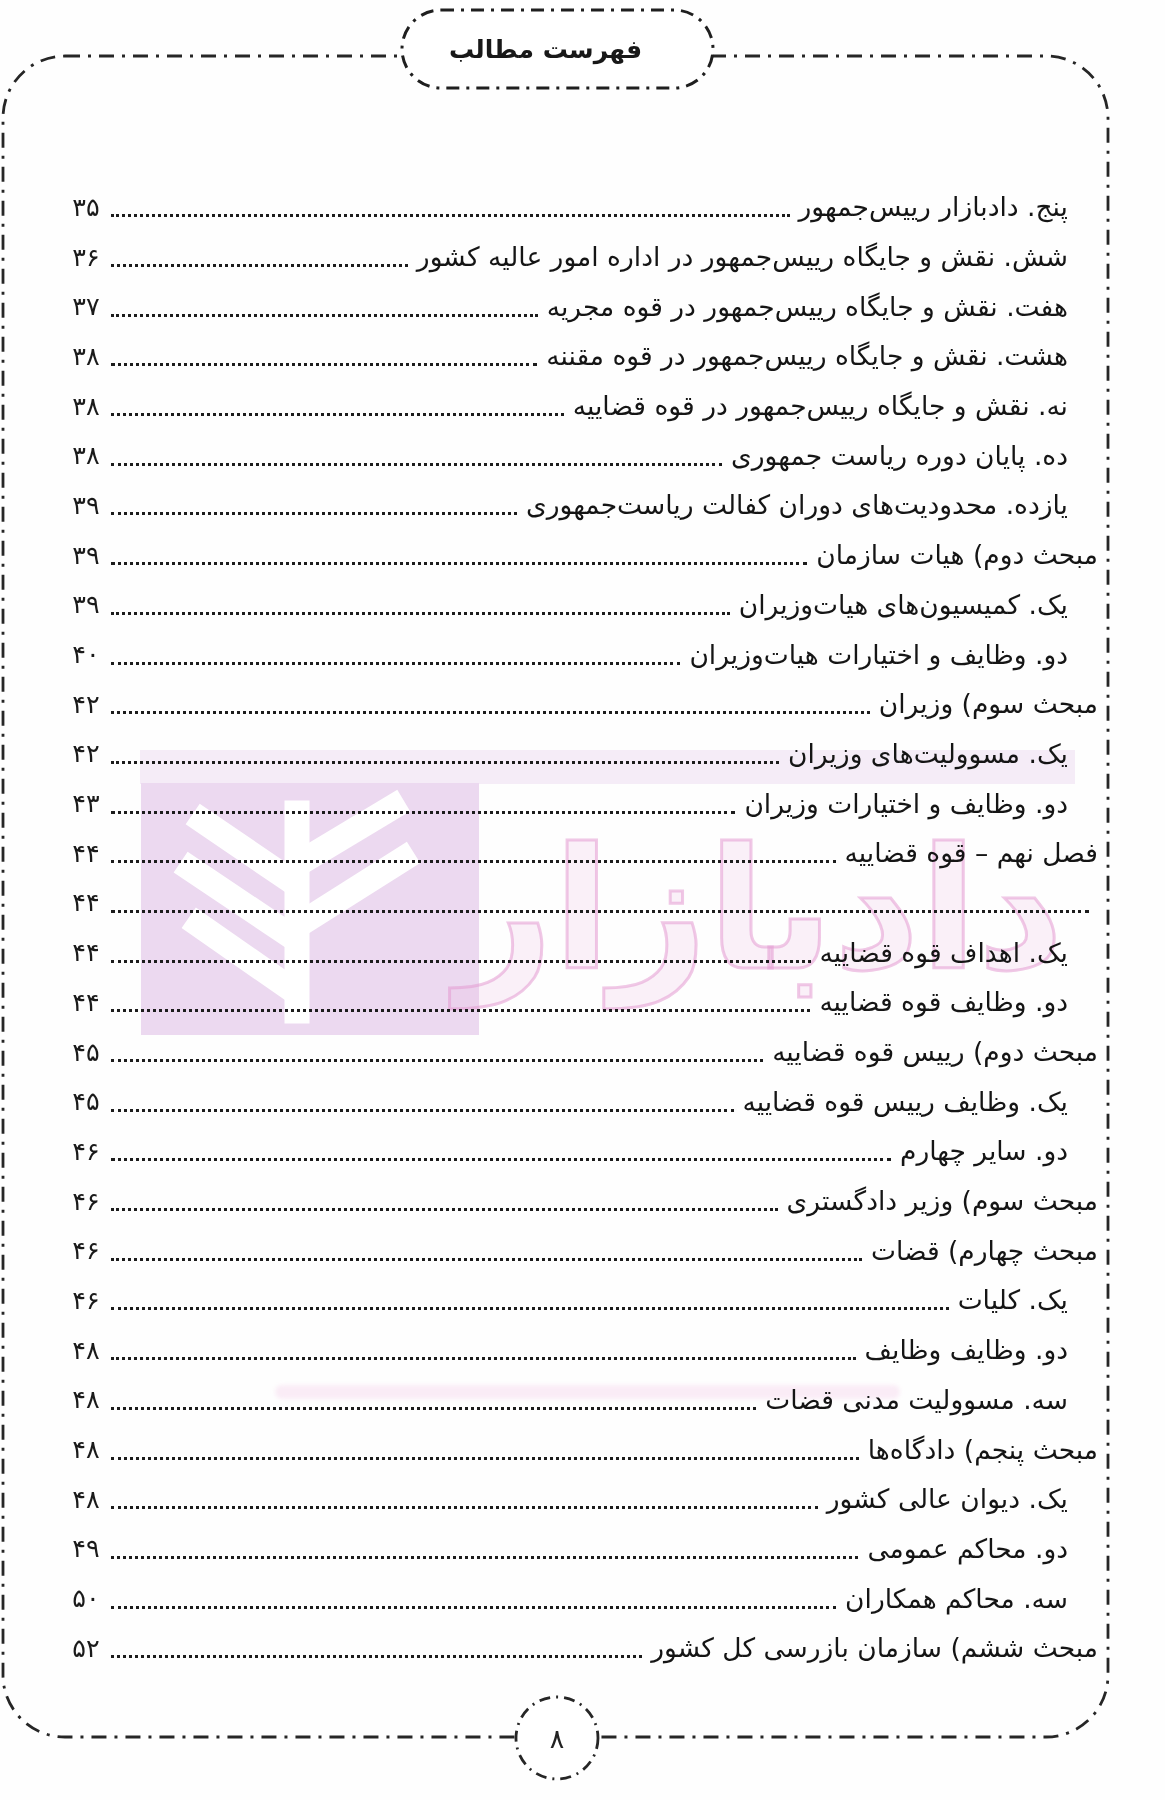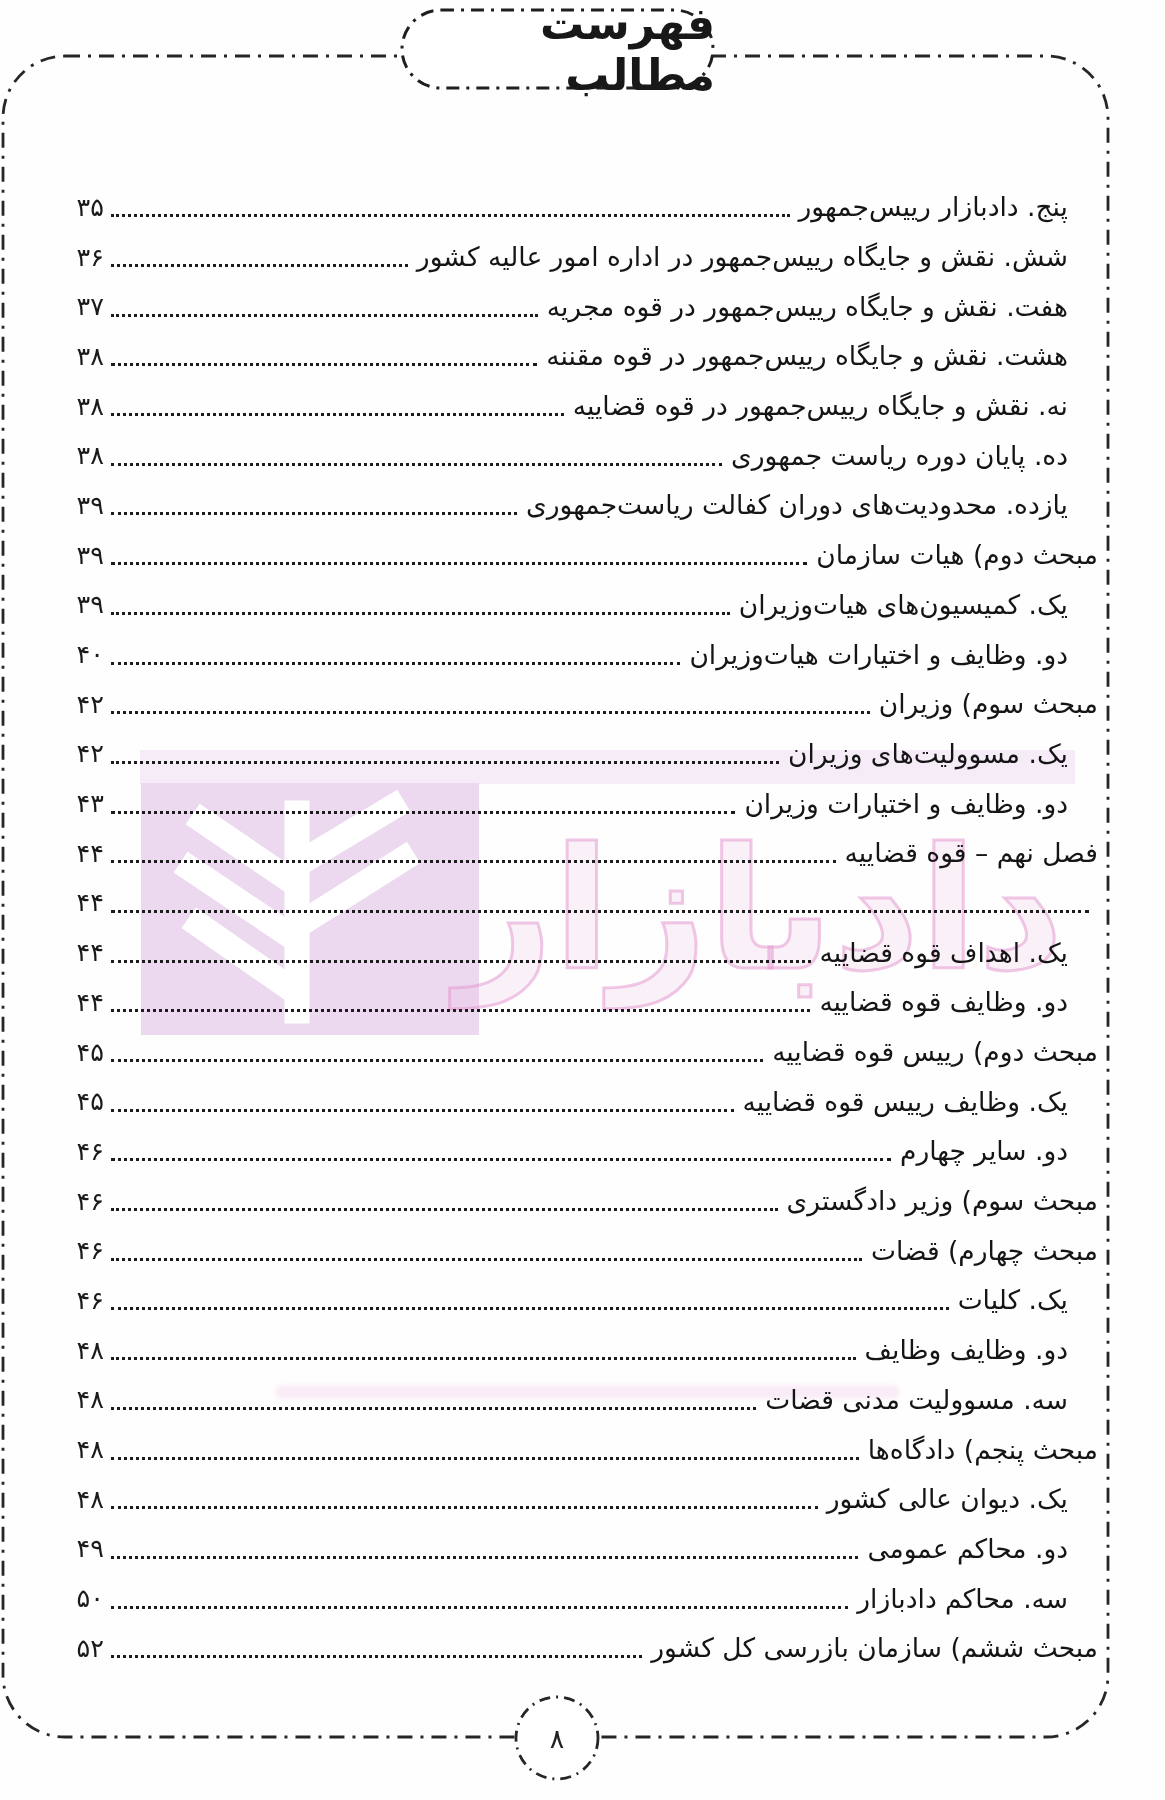--- a/index.html
+++ b/index.html
@@ -8,23 +8,23 @@
     width:1165px;height:1800px;
     background:#fefefe;
     overflow:hidden;
     font-family:"DejaVu Sans","Liberation Sans",sans-serif;
     color:#141414;
   }
   
   #frame-svg{position:absolute;inset:0;z-index:3;pointer-events:none;}
   
   .header-title{
-    position:absolute;left:404px;top:10px;width:311px;height:78px;
+    position:absolute;left:390px;top:10px;width:311px;height:78px;
     z-index:4;display:flex;align-items:center;justify-content:center;
-    font-size:44px;font-weight:bold;direction:rtl;color:#181818;
+    font-size:25px;font-weight:bold;direction:rtl;color:#181818;
     letter-spacing:0px;
   }
   .footer-num{
     position:absolute;left:516px;top:1700px;width:82px;height:76px;
     z-index:4;display:flex;align-items:center;justify-content:center;
     font-size:27px;color:#222;direction:rtl;
   }
   
   .wm-band{
     position:absolute;left:140px;top:750px;width:935px;height:34px;
@@ -54,21 +54,21 @@
   }
   .row.lvl1{padding-right:30px;}
   .row .label{flex:0 0 auto;}
   .row .dots{
     flex:1 1 auto;min-width:18px;height:0;
     border-bottom:3.4px dotted #1c1c1c;
     transform:translateY(9px);
     margin:0 9px 0 7px;
   }
   .row .num{
-    flex:0 0 auto;direction:ltr;min-width:36px;text-align:right;
+    flex:0 0 auto;direction:ltr;min-width:36px;text-align:center;
     font-size:25.5px;color:#1a1a1a;
   }
 </style>
 </head>
 <body>
 
 <div id="page">
 
   <svg id="frame-svg" width="1165" height="1800" viewBox="0 0 1165 1800">
 
@@ -230,21 +230,21 @@
         <span class="label">یک. دیوان عالی کشور</span>
         <span class="dots"></span>
         <span class="num">۴۸</span>
       </div>
       <div class="row lvl1">
         <span class="label">دو. محاکم عمومی</span>
         <span class="dots"></span>
         <span class="num">۴۹</span>
       </div>
       <div class="row lvl1">
-        <span class="label">سه. محاکم  دادبازار</span>
+        <span class="label">سه. محاکم  همکاران</span>
         <span class="dots"></span>
         <span class="num">۵۰</span>
       </div>
       <div class="row lvl0">
         <span class="label">مبحث ششم) سازمان بازرسی کل کشور</span>
         <span class="dots"></span>
         <span class="num">۵۲</span>
       </div>
     </div>
 

